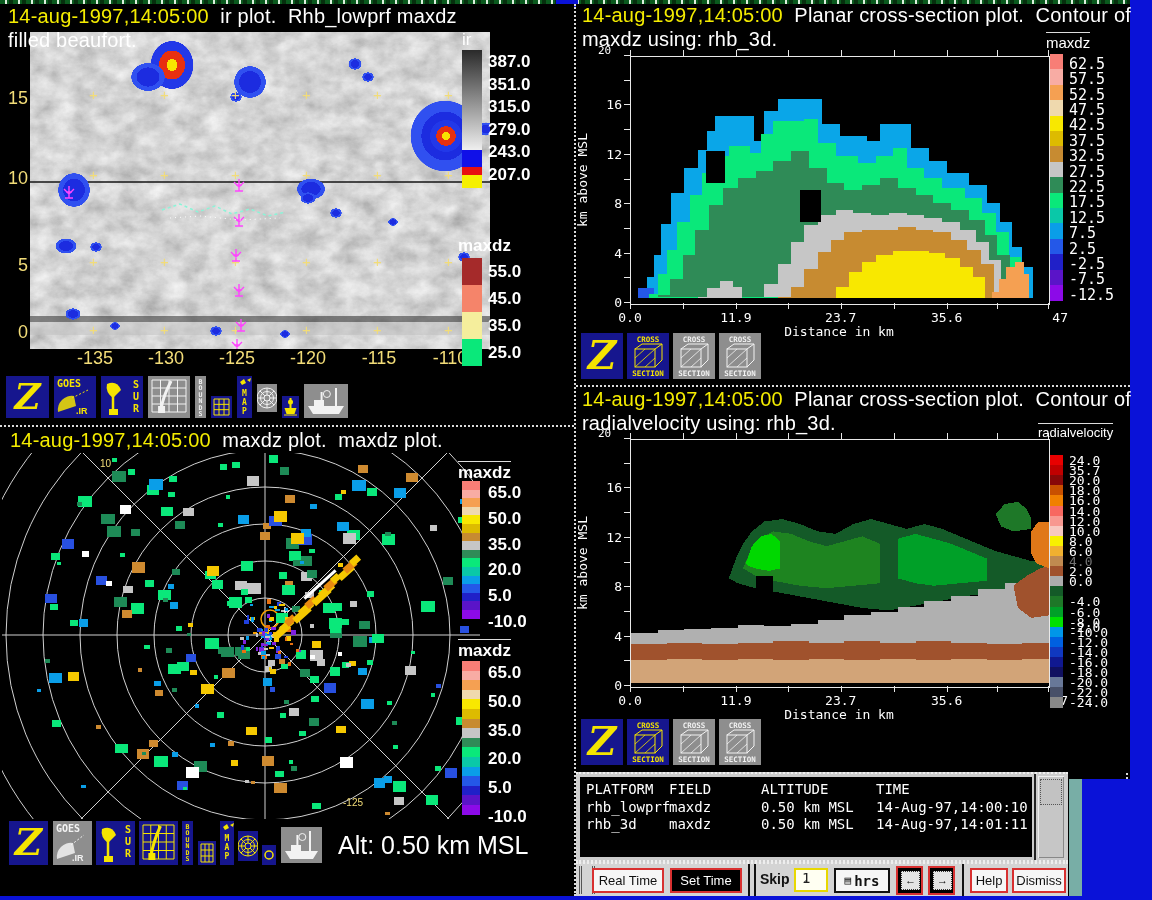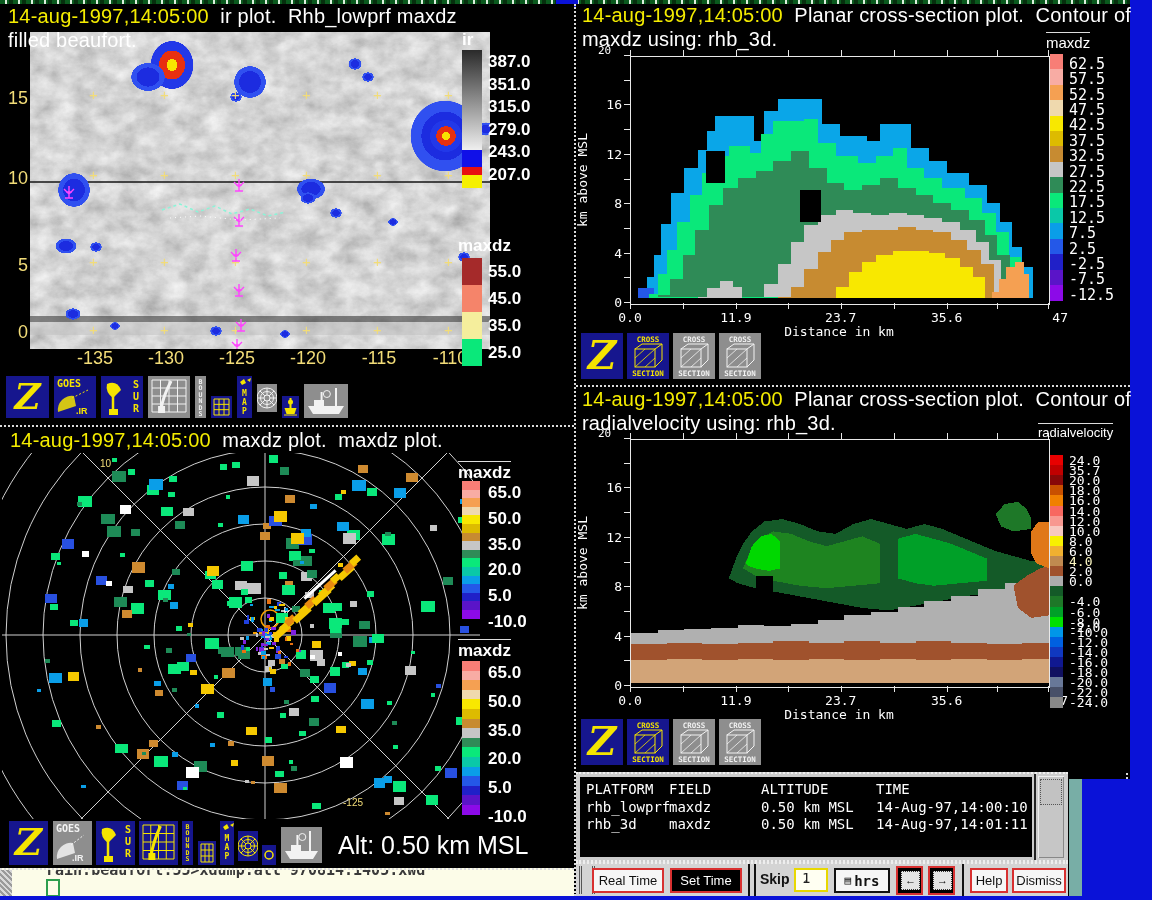--- a/index.html
+++ b/index.html
@@ -156,21 +156,21 @@
       </div>
     <div id="ir-lonlabs">
         <div class="maplab" style="left: 73px; top: 344px; width: 44px; text-align: center;">-135</div>
         <div class="maplab" style="left: 144px; top: 344px; width: 44px; text-align: center;">-130</div>
         <div class="maplab" style="left: 215px; top: 344px; width: 44px; text-align: center;">-125</div>
         <div class="maplab" style="left: 286px; top: 344px; width: 44px; text-align: center;">-120</div>
         <div class="maplab" style="left: 357px; top: 344px; width: 44px; text-align: center;">-115</div>
         <div class="maplab" style="left: 428px; top: 344px; width: 44px; text-align: center;">-110</div>
       </div>
     <div id="ir-cb">
-        <div style="position: absolute; left: 462px; top: 26px; color: rgb(255, 255, 255); font-size: 17px; font-weight: 700;">ir</div>
+        <div style="position: absolute; left: 462px; top: 26px; color: rgb(255, 255, 255); font-size: 17px; font-weight: 400;">ir</div>
         <div style="position: absolute; left: 462px; top: 46px; width: 20px; height: 100px; background: linear-gradient(rgb(42, 42, 42), rgb(239, 239, 239));"></div>
         <div style="position: absolute; left: 462px; top: 146px; width: 20px; height: 17px; background: rgb(16, 16, 232);"></div>
         <div style="position: absolute; left: 462px; top: 163px; width: 20px; height: 8px; background: rgb(232, 16, 16);"></div>
         <div style="position: absolute; left: 462px; top: 171px; width: 20px; height: 13px; background: rgb(245, 240, 0);"></div>
         <div class=" cblab" style="position: absolute; left: 488px; top: 48px; font-size: 17px;">387.0</div>
         <div class=" cblab" style="position: absolute; left: 488px; top: 70.5px; font-size: 17px;">351.0</div>
         <div class=" cblab" style="position: absolute; left: 488px; top: 93px; font-size: 17px;">315.0</div>
         <div class=" cblab" style="position: absolute; left: 488px; top: 115.5px; font-size: 17px;">279.0</div>
         <div class=" cblab" style="position: absolute; left: 488px; top: 138px; font-size: 17px;">243.0</div>
         <div class=" cblab" style="position: absolute; left: 488px; top: 160.5px; font-size: 17px;">207.0</div>
@@ -993,21 +993,21 @@
         <div class=" mono" style="position: absolute; left: 493px; top: 116.55px; color: rgb(255, 255, 255); font-size: 13px;">14.0</div>
         <div style="position: absolute; left: 474px; top: 128.6px; width: 13px; height: 10.6px; background: rgb(248, 152, 144);"></div>
         <div class=" mono" style="position: absolute; left: 493px; top: 126.65px; color: rgb(255, 255, 255); font-size: 13px;">12.0</div>
         <div style="position: absolute; left: 474px; top: 138.7px; width: 13px; height: 10.6px; background: rgb(248, 200, 192);"></div>
         <div class=" mono" style="position: absolute; left: 493px; top: 136.75px; color: rgb(255, 255, 255); font-size: 13px;">10.0</div>
         <div style="position: absolute; left: 474px; top: 148.8px; width: 13px; height: 10.6px; background: rgb(248, 240, 0);"></div>
         <div class=" mono" style="position: absolute; left: 493px; top: 146.85px; color: rgb(255, 255, 255); font-size: 13px;">8.0</div>
         <div style="position: absolute; left: 474px; top: 158.9px; width: 13px; height: 10.6px; background: rgb(240, 176, 48);"></div>
         <div class=" mono" style="position: absolute; left: 493px; top: 156.95px; color: rgb(255, 255, 255); font-size: 13px;">6.0</div>
         <div style="position: absolute; left: 474px; top: 169px; width: 13px; height: 10.6px; background: rgb(192, 138, 80);"></div>
-        <div class=" mono" style="position: absolute; left: 493px; top: 167.05px; color: #fef9c3; font-size: 13px;">4.0</div>
+        <div class=" mono" style="position: absolute; left: 493px; top: 167.05px; color: #737373; font-size: 13px;">4.0</div>
         <div style="position: absolute; left: 474px; top: 179.1px; width: 13px; height: 10.6px; background: rgb(160, 82, 45);"></div>
         <div class=" mono" style="position: absolute; left: 493px; top: 177.15px; color: rgb(255, 255, 255); font-size: 13px;">2.0</div>
         <div style="position: absolute; left: 474px; top: 189.2px; width: 13px; height: 10.6px; background: rgb(172, 172, 172);"></div>
         <div class=" mono" style="position: absolute; left: 493px; top: 187.25px; color: rgb(255, 255, 255); font-size: 13px;">0.0</div>
         <div style="position: absolute; left: 474px; top: 199.3px; width: 13px; height: 10.6px; background: rgb(20, 90, 40);"></div>
         <div class=" mono" style="position: absolute; left: 493px; top: 197.35px; color: rgb(255, 255, 255); font-size: 13px; margin-top: 36px;">-2.0</div>
         <div style="position: absolute; left: 474px; top: 209.4px; width: 13px; height: 10.6px; background: rgb(30, 120, 40);"></div>
         <div class=" mono" style="position: absolute; left: 493px; top: 207.45px; color: rgb(255, 255, 255); font-size: 13px;">-4.0</div>
         <div style="position: absolute; left: 474px; top: 219.5px; width: 13px; height: 10.6px; background: rgb(0, 160, 40);"></div>
         <div class=" mono" style="position: absolute; left: 493px; top: 217.55px; color: rgb(255, 255, 255); font-size: 13px;">-6.0</div>
@@ -1120,19 +1120,14 @@
     </div>
     <div class="abs" style="left:386px;top:0;width:2px;height:32px;background:#111;"></div>
     <div class="ctlbtn" style="left:394px;top:4px;width:38px;height:25px;">
         <span>Help</span>
       </div>
     <div class="ctlbtn" style="left:436px;top:4px;width:54px;height:25px;">
         <span>Dismiss</span>
       </div>
   </div>
 
-  <div class="abs" id="terminal-win" style="left:0;top:868px;width:574px;height:28px;background:#FCFCE8;border-top:2px dotted #DDD;box-sizing:border-box;overflow:hidden;">
-    <div class="abs" style="left:0;top:0;width:12px;height:28px;background:repeating-linear-gradient(45deg,#9A9A9A 0 2px,#D8D8D8 2px 4px);"></div>
-    <div class="abs mono" style="left:46px;top:-9px;font-size:15px;font-weight:600;color:#3A3A3A;white-space:pre;">rain.beaufort:55&gt;xdump.all 970814.1405.xwd</div>
-    <div class="abs" style="left:46px;top:9px;width:10px;height:14px;border:2px solid #2E9E4E;"></div>
-  </div>
 
 </div>
 
 </body></html>

